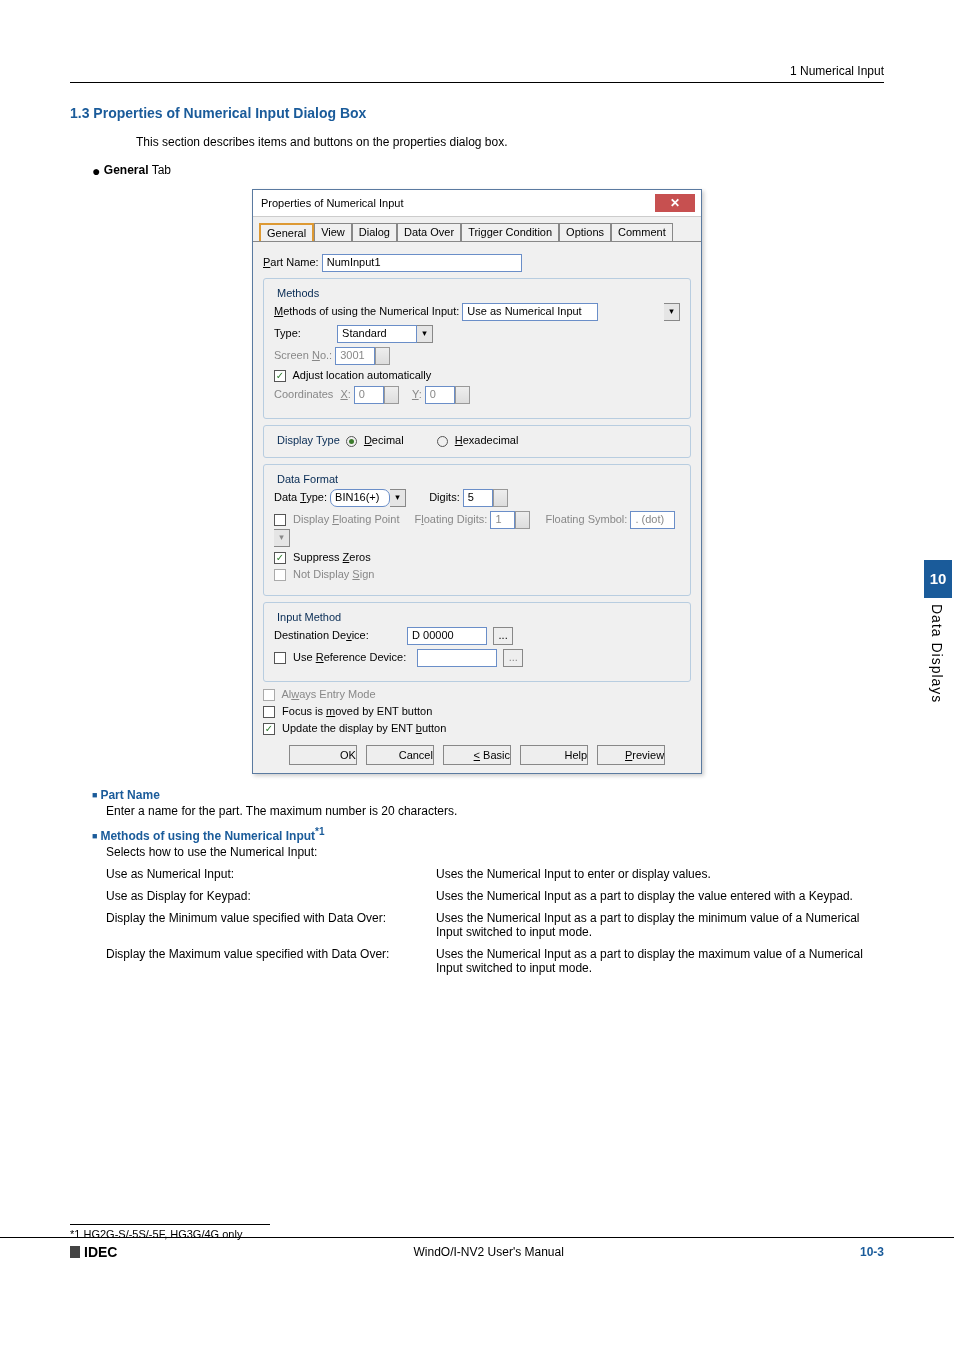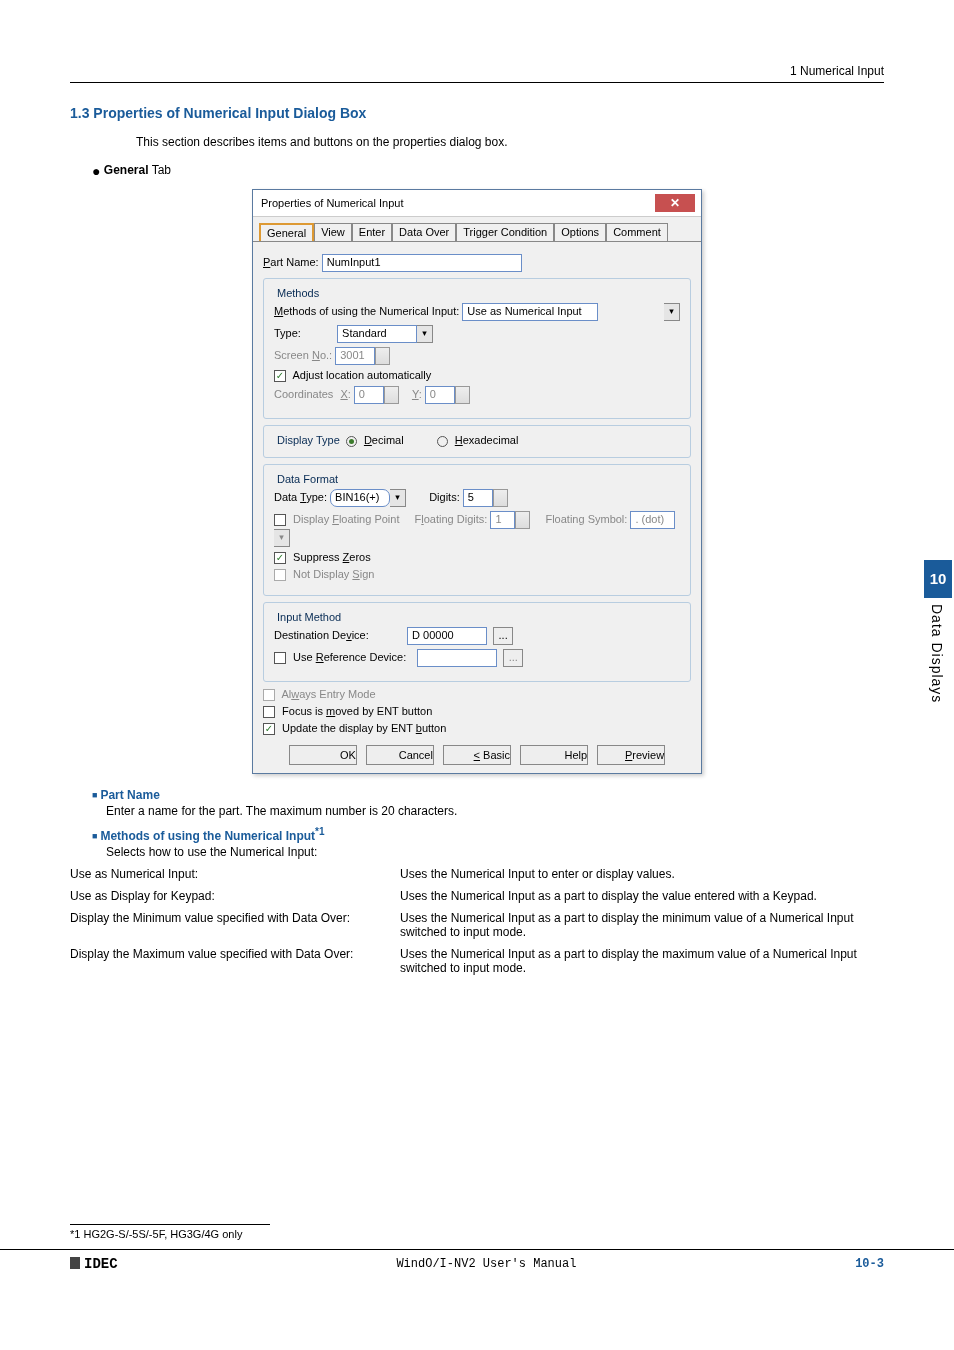--- a/index.html
+++ b/index.html
@@ -145,20 +145,21 @@
   }
   .sub-h {
     color: #1a5b9a;
     font-weight: bold;
     margin: 8px 0 2px 22px;
   }
   .sub-p {
     margin: 0 0 8px 36px;
   }
   .two-col {
+    margin-left: 36px;
     display: grid;
     grid-template-columns: 330px 1fr;
     row-gap: 8px;
     font-size: 12px;
   }
   .side-tab {
     position: absolute;
     right: 0;
     top: 560px;
     width: 30px;
@@ -184,30 +185,29 @@
     position: absolute;
     bottom: 50px;
     left: 70px;
     font-size: 11px;
     border-top: 1px solid #000;
     width: 200px;
     padding-top: 3px;
   }
   .footer {
     position: absolute;
-    bottom: 4px;
+    bottom: 16px;
     left: 0;
     right: 0;
     border-top: 1px solid #000;
     display: flex;
     justify-content: space-between;
     align-items: center;
     padding: 6px 70px 14px 70px;
     font-size: 12px;
-    font-family: Liberation Mono, monospace;
   }
   .logo { font-weight: bold; font-size: 14px; }
   .logo .bar { display:inline-block; width:10px; height:12px; background:#444; margin-right:4px; vertical-align:-1px;}
   .pg-num { font-weight: bold; color: #1a5b9a; }
   .underline { text-decoration: underline; }
   .spin {
     display:inline-block; width:15px; height:18px; vertical-align:middle;
     background: linear-gradient(#eee,#ddd); border:1px solid #999;
   }
   .ddl-arrow {
@@ -245,21 +245,21 @@
 
   <div class="dialog-wrap">
     <div class="dialog">
       <div class="titlebar">
         <span>Properties of Numerical Input</span>
         <span class="close">✕</span>
       </div>
       <div class="tabsrow">
         <div class="tab active">General</div>
         <div class="tab">View</div>
-        <div class="tab">Enter</div>
+        <div class="tab">Dialog</div>
         <div class="tab">Data Over</div>
         <div class="tab">Trigger Condition</div>
         <div class="tab">Options</div>
         <div class="tab">Comment</div>
       </div>
       <div class="dlg-body">
         <div class="row">
           <span class="lbl"><span class="underline">P</span>art Name:</span>
           <span class="field" style="width:200px;">NumInput1</span>
         </div>

